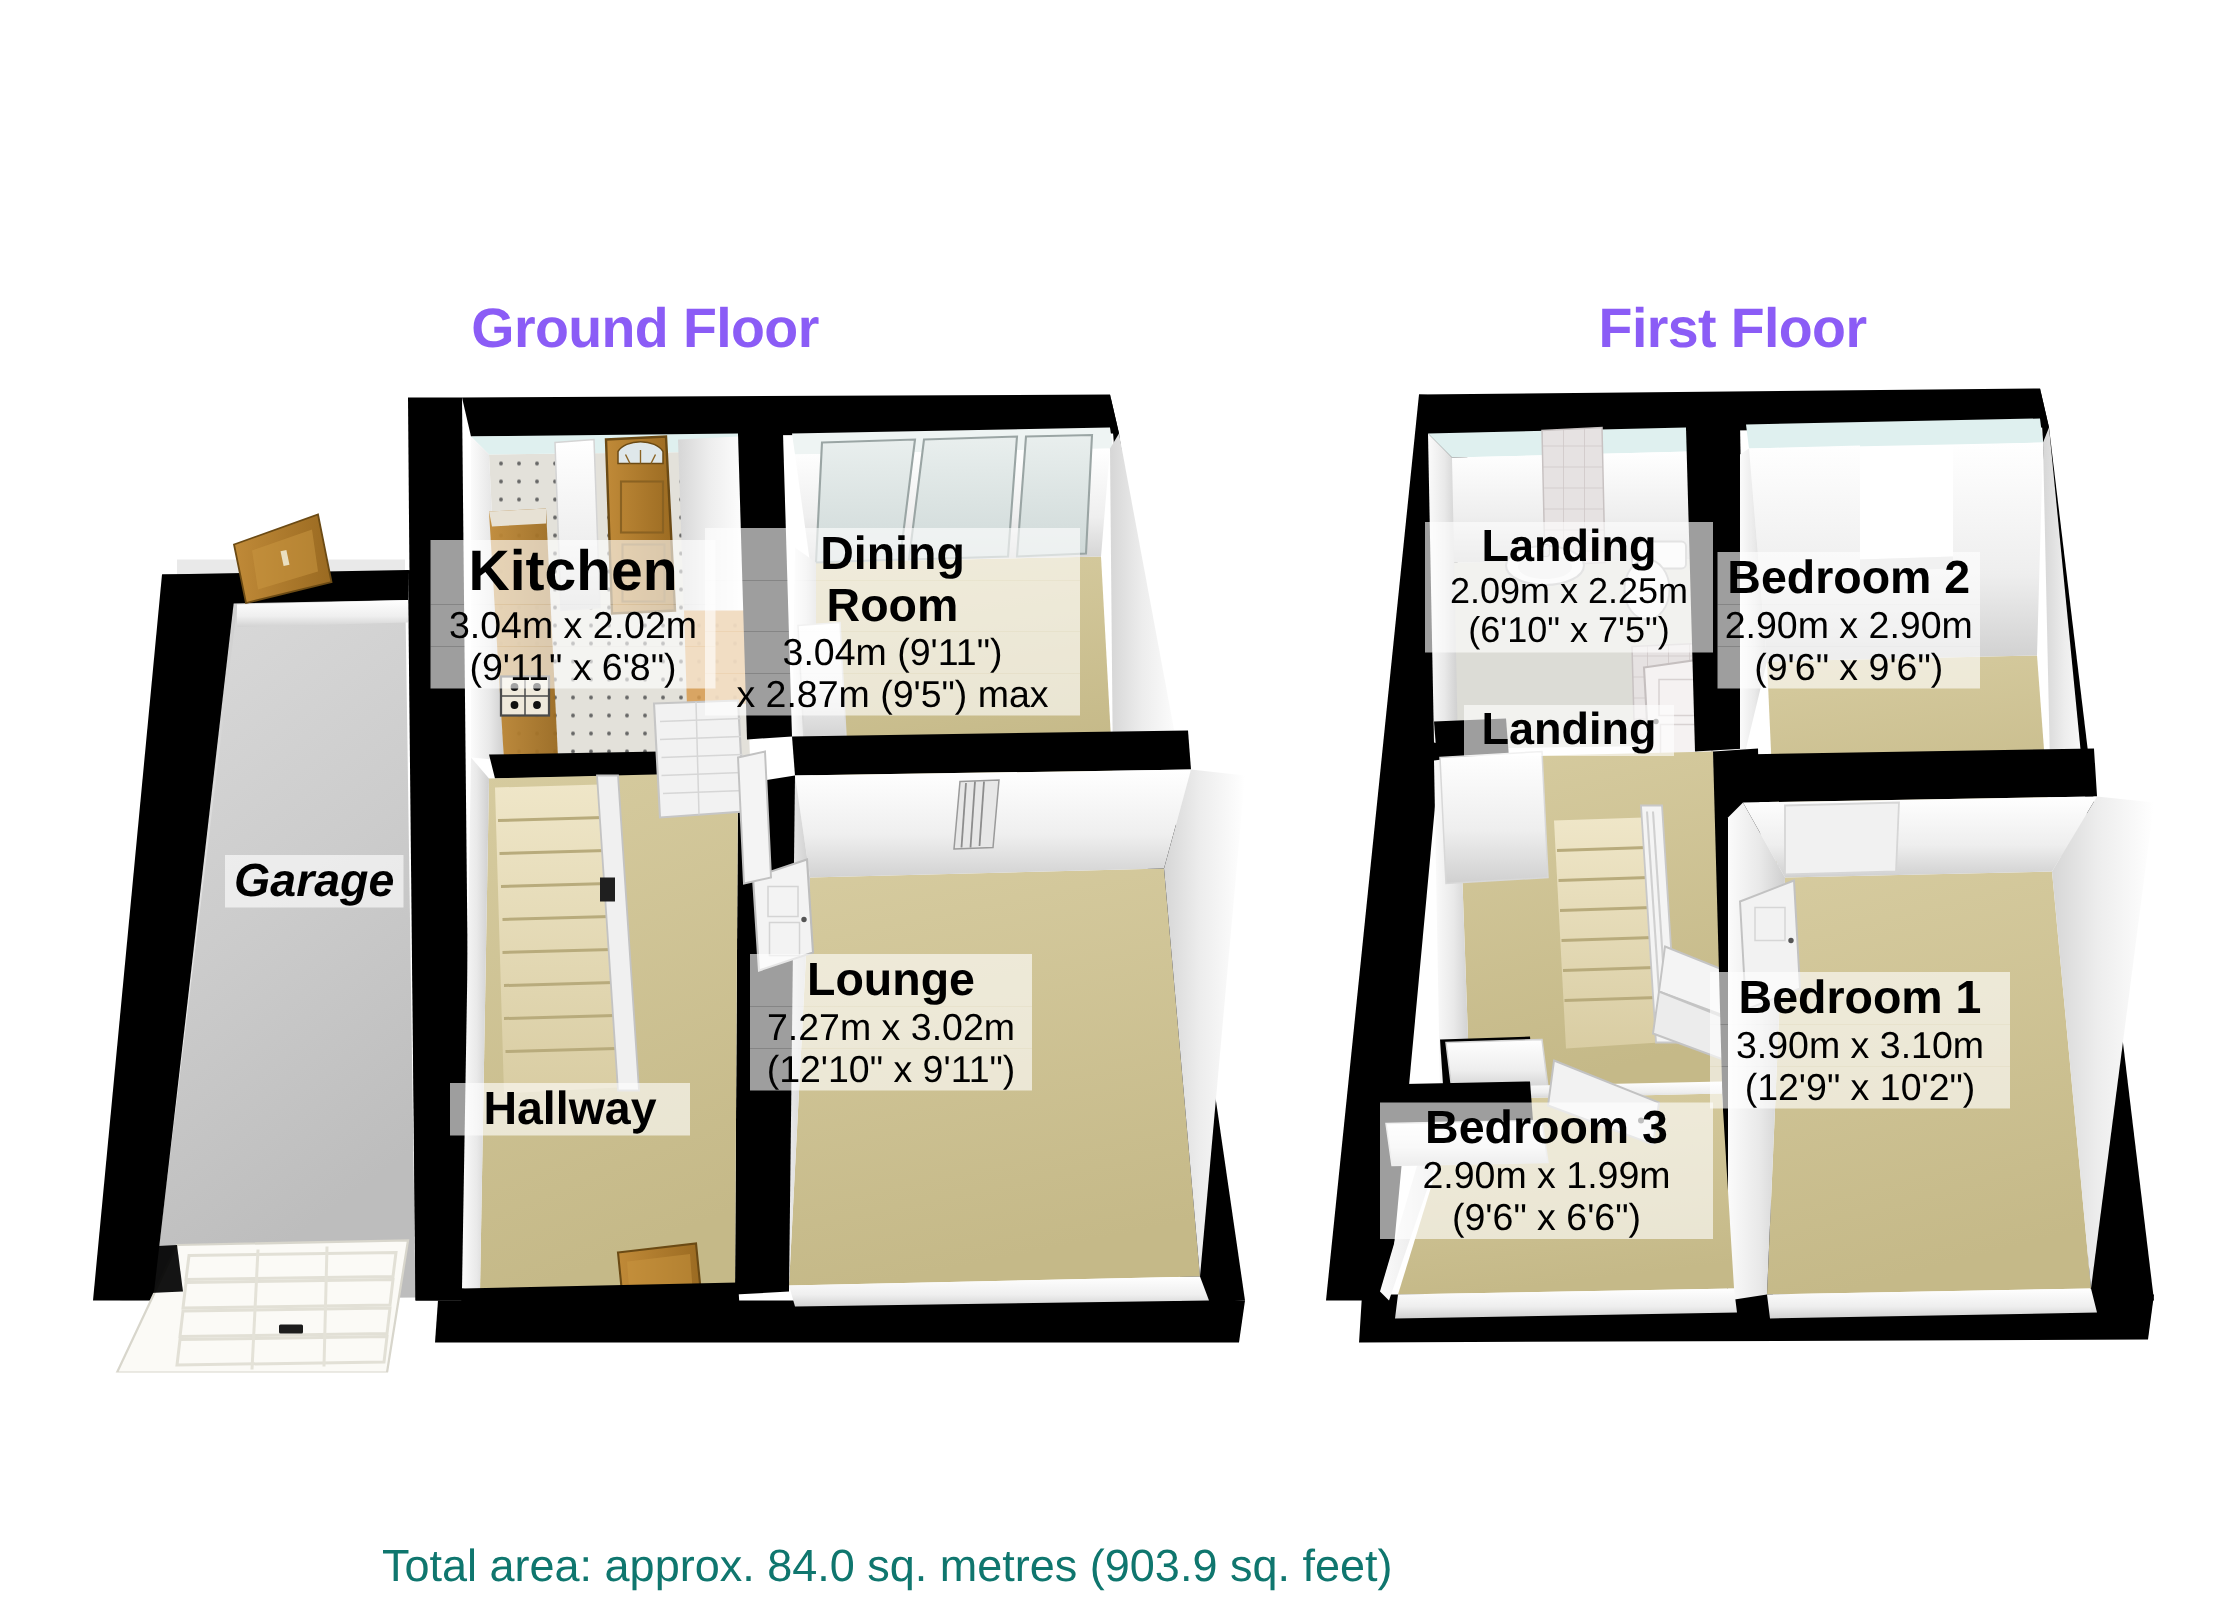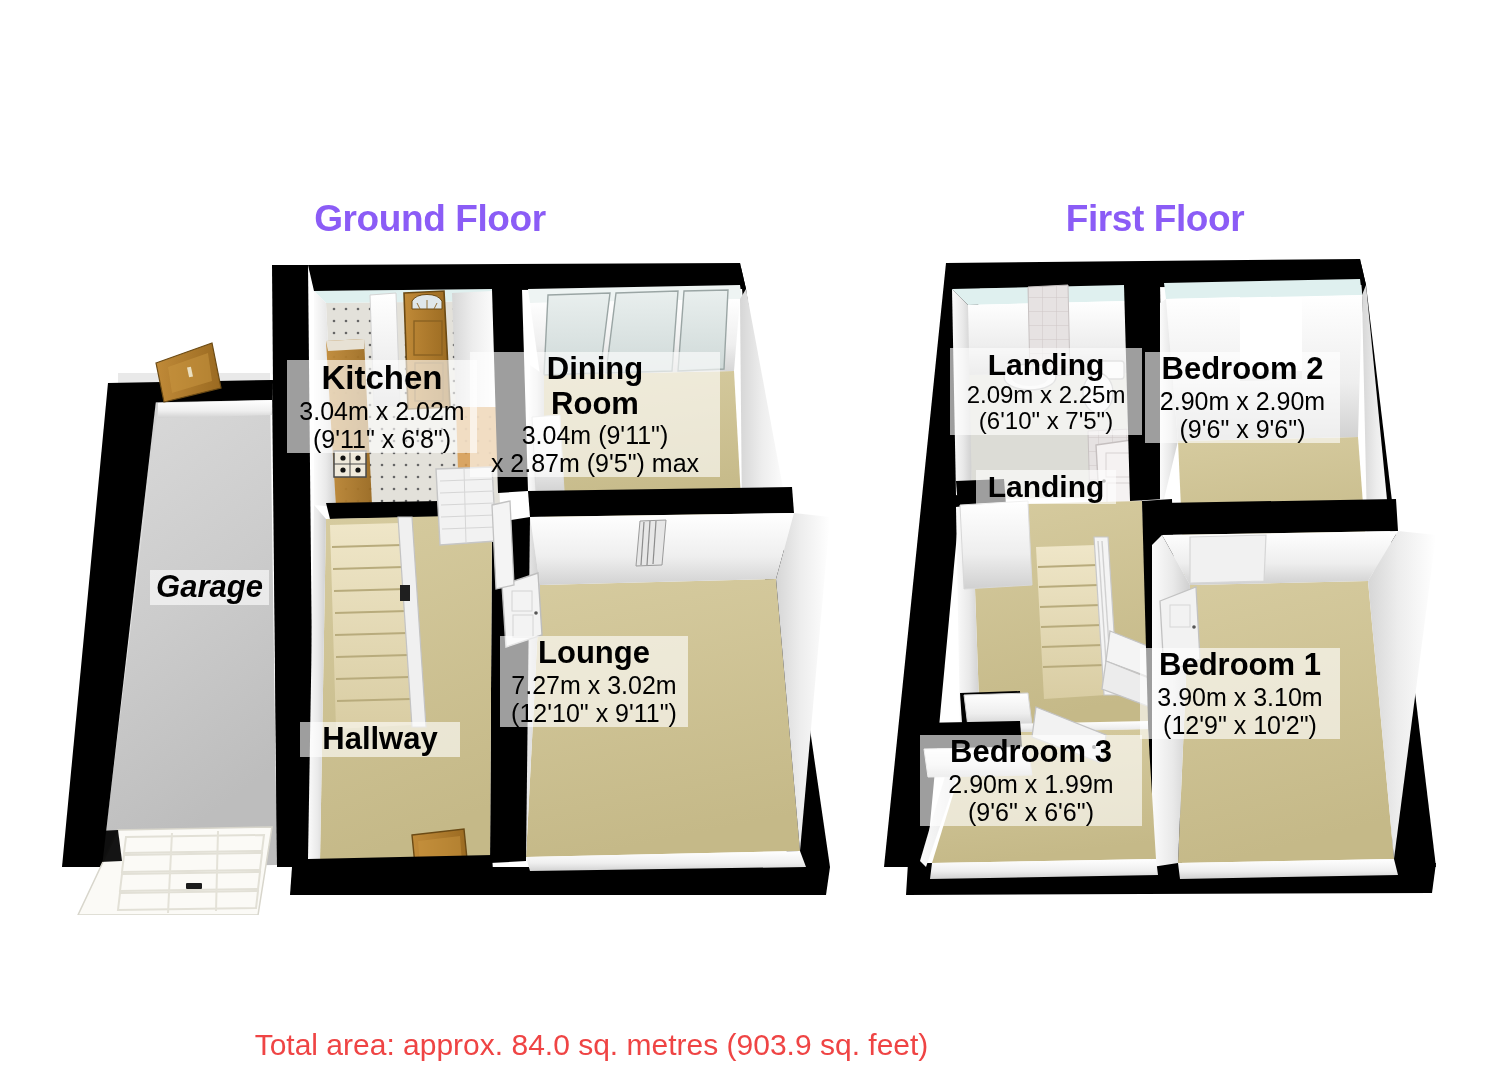--- a/index.html
+++ b/index.html
@@ -36,21 +36,21 @@
   #title-ground { left: 230px; top: 198px; width: 400px; }
   #title-first  { left: 955px; top: 198px; width: 400px; }
 
   #total-area {
     position: absolute;
     left: 0;
     top: 1028px;
     width: 1183px;
     text-align: center;
     font-size: 30px;
-    color: #ef4444;
+    color: #0f766e;
     white-space: nowrap;
   }
 
   
   .room-label {
     position: absolute;
     text-align: center;
     line-height: 1.12;
     color: #000000;
     white-space: nowrap;
@@ -64,38 +64,38 @@
   }
   .room-label .rl-dim {
     display: block;
     font-weight: normal;
     background: rgba(255,255,255,0.62);
     padding: 0 4px;
   }
 
   
   #lbl-kitchen   { left: 287px; top: 360px; width: 190px; font-size: 25px; }
-  #lbl-kitchen .rl-name { font-size: 33px; }
+  #lbl-kitchen .rl-name { font-size: 38px; }
 
   #lbl-dining    { left: 470px; top: 352px; width: 250px; font-size: 25px; }
   #lbl-dining .rl-name { font-size: 31px; }
 
   #lbl-lounge    { left: 500px; top: 636px; width: 188px; font-size: 25px; }
   #lbl-lounge .rl-name { font-size: 31px; }
 
   #lbl-hallway   { left: 300px; top: 722px; width: 160px; font-size: 31px; }
   #lbl-hallway .rl-name { font-size: 31px; }
 
   #lbl-garage    { left: 150px; top: 570px; width: 119px; font-size: 31px; font-style: italic; }
   #lbl-garage .rl-name { font-size: 31px; }
 
   #lbl-bathroom  { left: 950px; top: 348px; width: 192px; font-size: 24px; }
   #lbl-bathroom .rl-name { font-size: 30px; }
 
-  #lbl-bedroom2  { left: 1145px; top: 352px; width: 195px; font-size: 25px; }
+  #lbl-bedroom2  { left: 1145px; top: 368px; width: 175px; font-size: 25px; }
   #lbl-bedroom2 .rl-name { font-size: 31px; }
 
   #lbl-landing   { left: 960px; top: 470px; width: 140px; font-size: 30px; padding-left: 16px; }
   #lbl-landing .rl-name { font-size: 30px; }
 
   #lbl-bedroom1  { left: 1140px; top: 648px; width: 200px; font-size: 25px; }
   #lbl-bedroom1 .rl-name { font-size: 31px; }
 
   #lbl-bedroom3  { left: 920px; top: 735px; width: 222px; font-size: 25px; }
   #lbl-bedroom3 .rl-name { font-size: 31px; }

